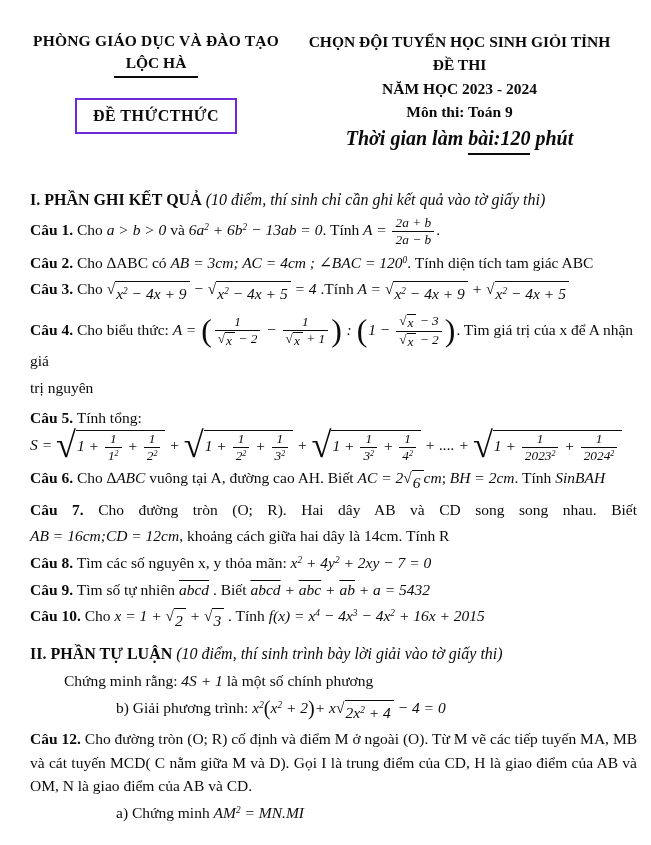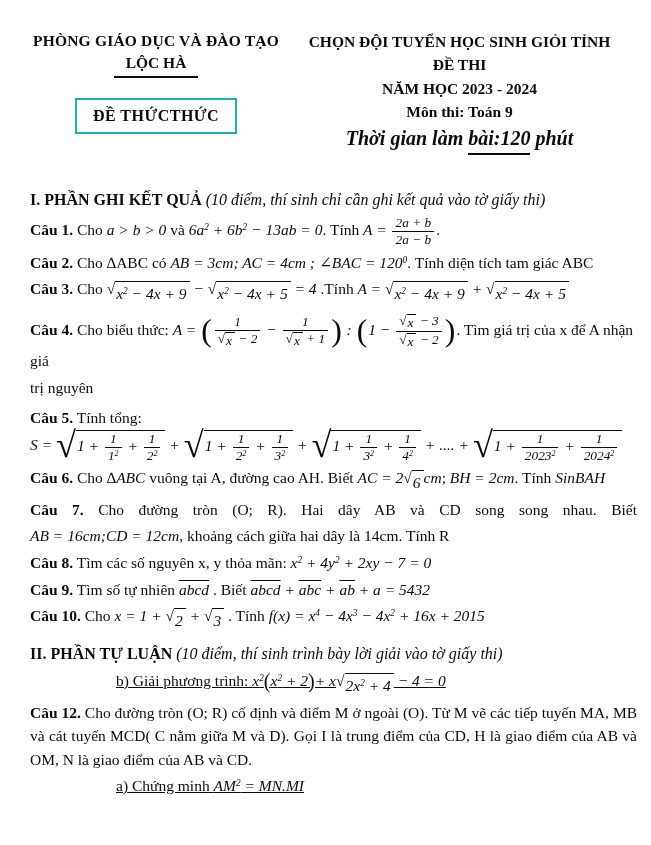--- a/index.html
+++ b/index.html
@@ -5,31 +5,31 @@
   html,body{margin:0;padding:0;}
   body{width:651px;height:845px;background:#ffffff;overflow:hidden;}
   .page{box-sizing:border-box;width:649px;height:845px;padding:30px 12px 0 30px;
         font-family:"Liberation Serif","DejaVu Serif",serif;font-size:15.5px;color:#0b0b0b;}
   
   .header{display:flex;}
   .h-left{width:252px;text-align:center;font-weight:bold;line-height:1.45;}
   .org{font-size:15.5px;letter-spacing:0.2px;}
   .uline2{display:inline-block;border-bottom:2.2px solid #0b0b0b;padding:0 12px 1px;}
   .deboxwrap{margin-top:20px;}
-  .debox{display:inline-block;border:2px solid #14b8a6;padding:4px 16px 5px;font-size:16px;letter-spacing:0.5px;}
+  .debox{display:inline-block;border:2px solid #6d28d9;padding:4px 16px 5px;font-size:16px;letter-spacing:0.5px;}
   .h-right{flex:1;text-align:center;font-weight:bold;line-height:1.5;font-size:15.5px;}
   .time{font-style:italic;font-size:20px;}
   .uline{display:inline-block;border-bottom:2px solid #0b0b0b;padding-bottom:0px;}
   
   .bodytext{margin-top:33px;line-height:1.52;}
   .para{margin:3px 0;}
   .sect{margin:9px 0 3px;font-size:16px;}
   .mt6{margin-top:7px;}
   .ind1{padding-left:34px;}
-  .ind2{padding-left:86px;text-decoration:underline;}
+  .ind2{padding-left:86px;}
   .just{text-align:justify;}
   .jline{text-align:justify;text-align-last:justify;}
   .seg-b{font-weight:bold;}
   .seg-bi{font-weight:normal;font-style:italic;}
   
   .math{font-style:italic;white-space:nowrap;}
   .mi{font-style:italic;}
   .msup{font-size:0.6em;vertical-align:0.55em;line-height:0;}
   .frac{display:inline-block;vertical-align:middle;text-align:center;font-size:0.86em;line-height:1.18;margin:0 2px;}
   .fnum{display:block;border-bottom:1.2px solid #0b0b0b;padding:0 3px 0px;}
@@ -116,20 +116,21 @@
       <div class="para"><span class="seg-b">Câu 8.</span><span> Tìm các số nguyên x, y thỏa mãn: </span><span class="math"><span class="mi">x</span><span class="msup">2</span><span class="mi"> + 4y</span><span class="msup">2</span><span class="mi"> + 2xy − 7 = 0</span></span></div>
       <div class="para"><span class="seg-b">Câu 9.</span><span> Tìm số tự nhiên </span><span class="math"><span class="ovl">abcd</span></span><span> . Biết </span><span class="math"><span class="ovl">abcd</span><span class="mi"> + </span><span class="ovl">abc</span><span class="mi"> + </span><span class="ovl">ab</span><span class="mi"> + a = 5432</span></span></div>
       <div class="para"><span class="seg-b">Câu 10.</span><span> Cho </span><span class="math"><span class="mi">x = 1 + </span><span class="sqrt">
             <span class="rsign">√</span>
             <span class="rad"><span class="mi">2</span></span>
           </span><span class="mi"> + </span><span class="sqrt">
             <span class="rsign">√</span>
             <span class="rad"><span class="mi">3</span></span>
           </span></span><span> . Tính  </span><span class="math"><span class="mi">f(x) = x</span><span class="msup">4</span><span class="mi"> − 4x</span><span class="msup">3</span><span class="mi"> − 4x</span><span class="msup">2</span><span class="mi"> + 16x + 2015</span></span></div>
       <div class="para sect"><span class="seg-b">II. PHẦN TỰ LUẬN </span><span class="seg-bi">(10 điểm, thí sinh trình bày lời giải vào tờ giấy thi)</span></div>
+      <div class="para ind1"><span>Chứng minh rằng: </span><span class="math"><span class="mi">4S + 1</span></span><span> là một số chính phương</span></div>
       <div class="para ind2"><span>b) Giải phương trình: </span><span class="math"><span class="mi">x</span><span class="msup">2</span><span class="medp">(</span><span class="mi">x</span><span class="msup">2</span><span class="mi"> + 2</span><span class="medp">)</span><span class="mi">+ x</span><span class="sqrt">
             <span class="rsign">√</span>
             <span class="rad"><span class="mi">2x</span><span class="msup">2</span><span class="mi"> + 4</span></span>
           </span><span class="mi"> − 4 = 0</span></span></div>
       <div class="para just"><span class="seg-b">Câu 12.</span><span> Cho đường tròn (O; R) cố định và điểm M ở ngoài (O). Từ M vẽ các tiếp tuyến MA, MB và cát tuyến MCD( C nằm giữa M và D). Gọi I là trung điểm của CD, H là giao điểm của AB và OM, N là giao điểm của AB và CD.</span></div>
       <div class="para ind2"><span>a) Chứng minh </span><span class="math"><span class="mi">AM</span><span class="msup">2</span><span class="mi"> = MN.MI</span></span></div>
     </div>
 </div>
 
 </body></html>

